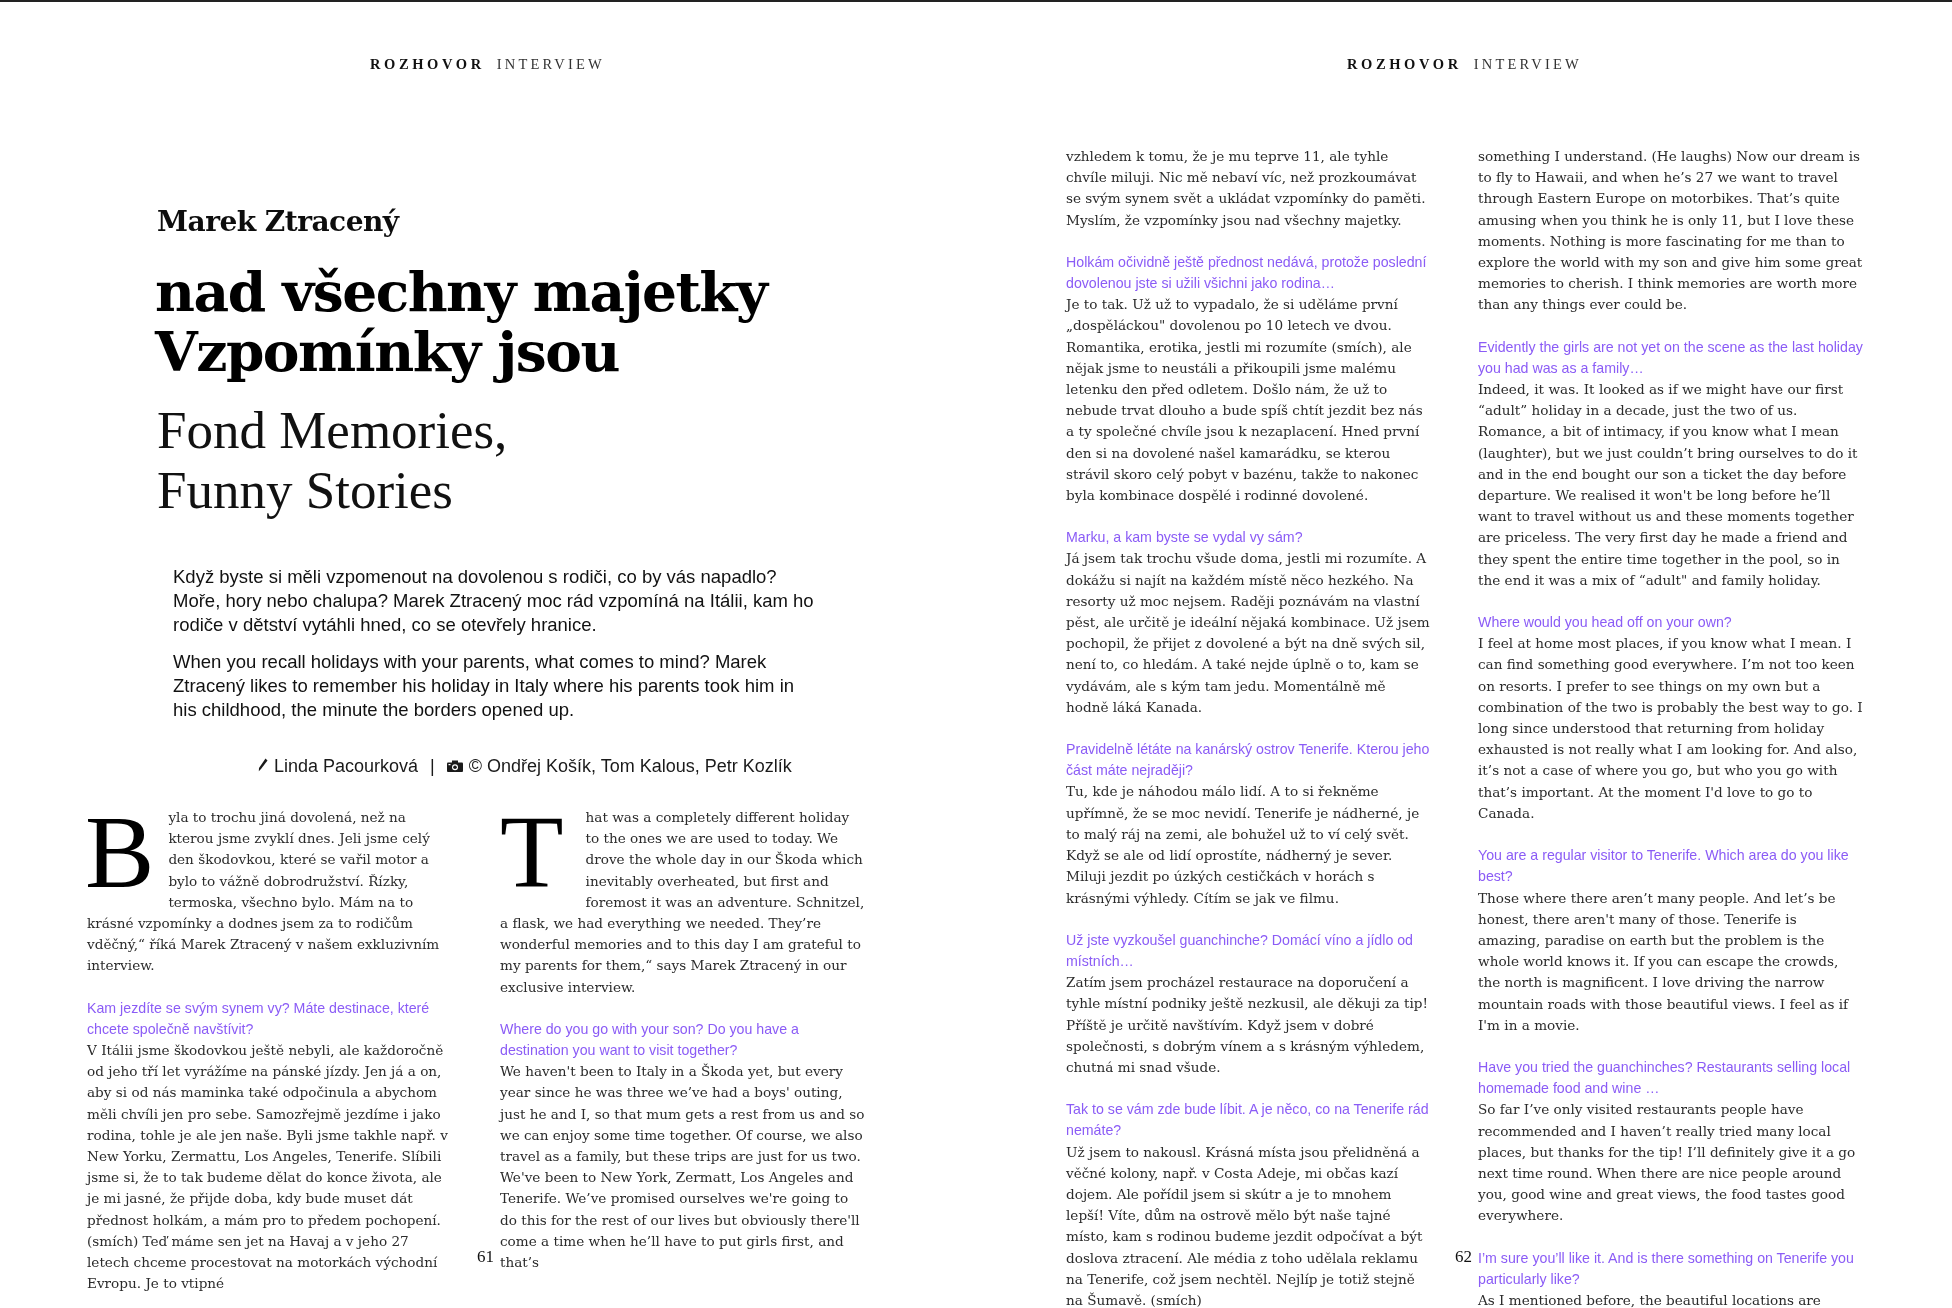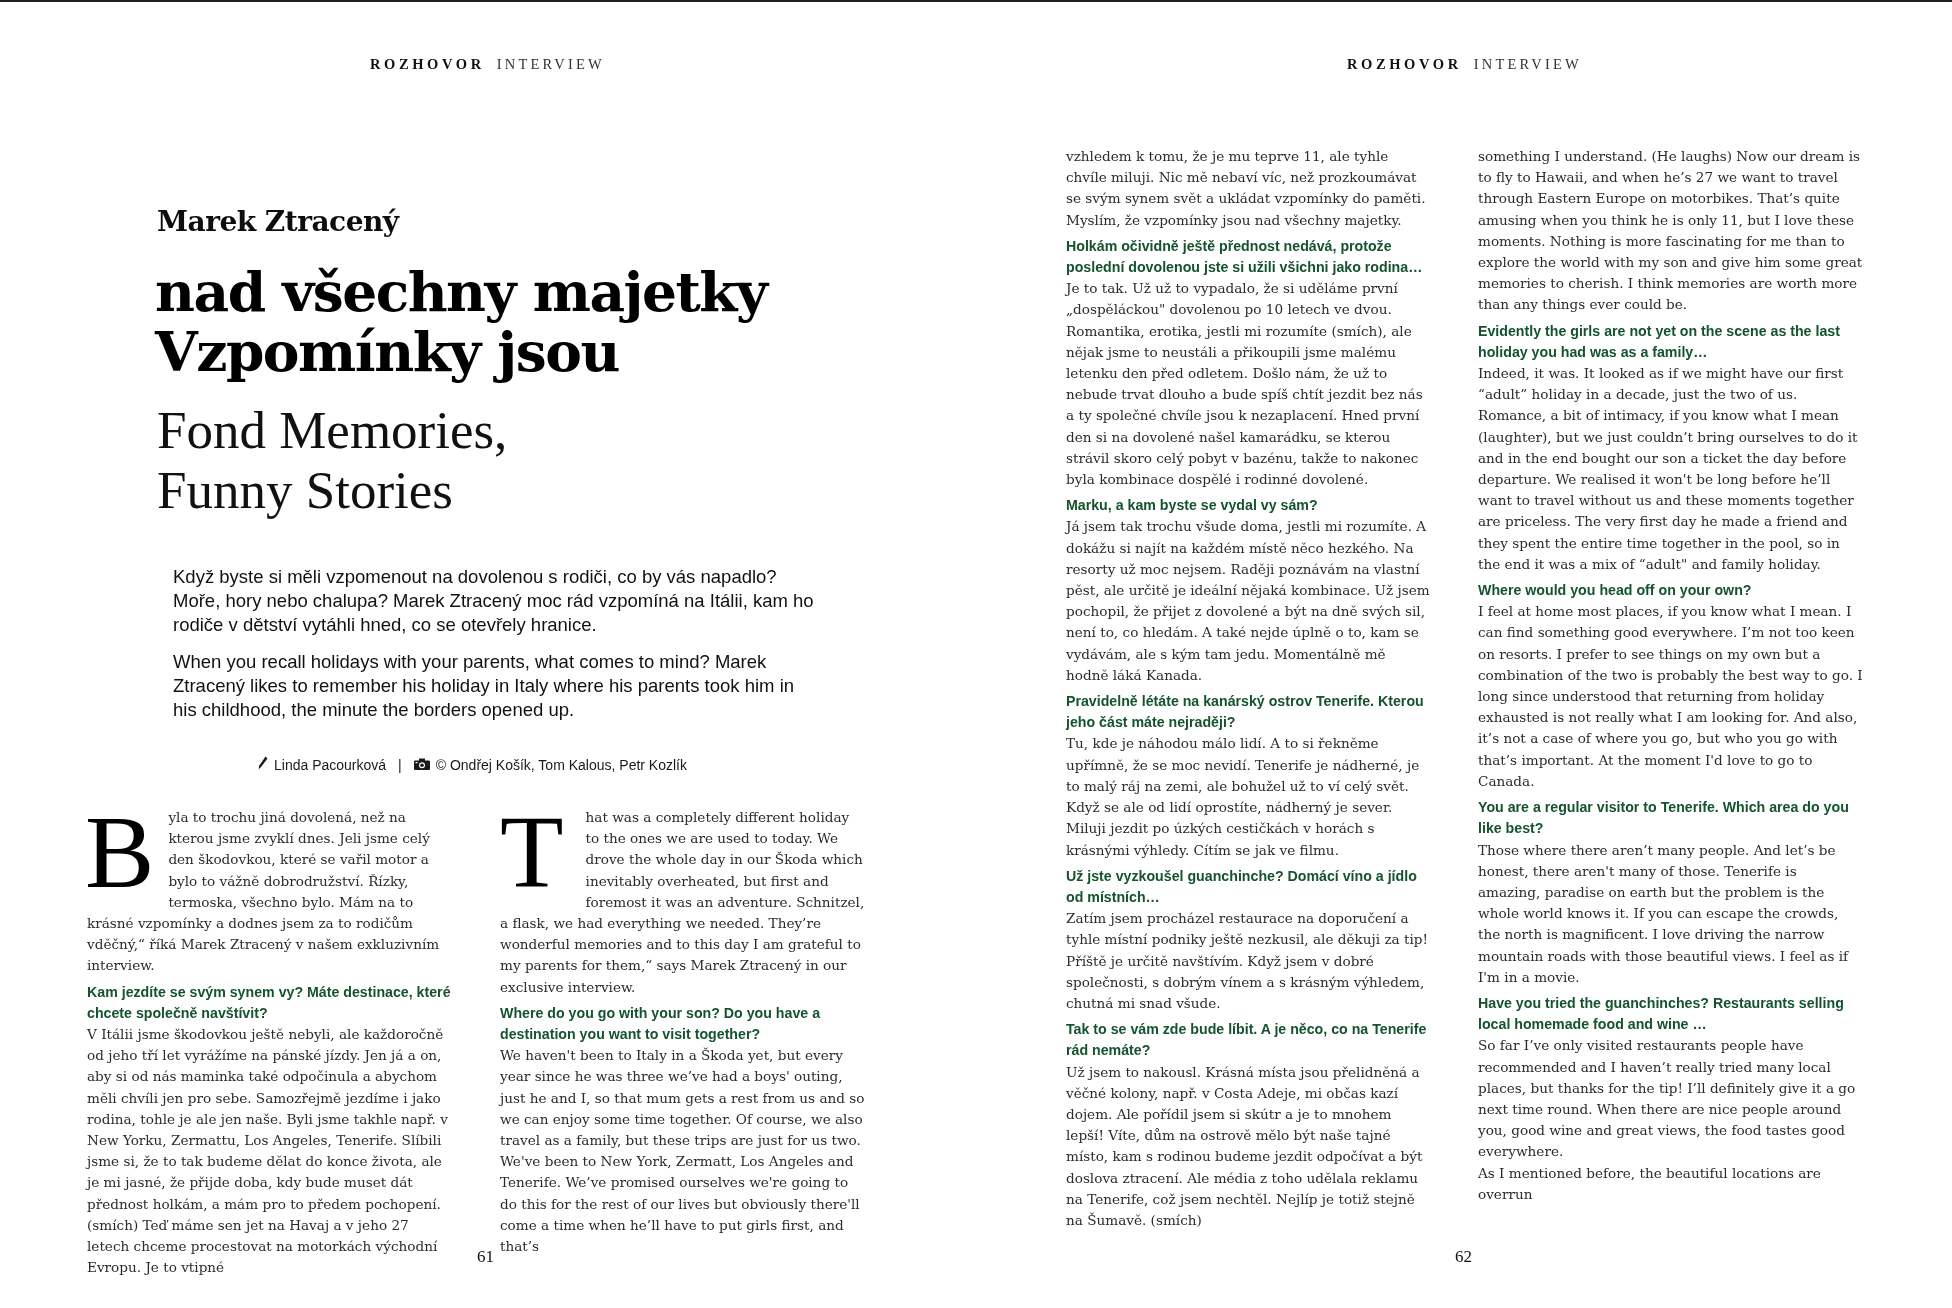--- a/index.html
+++ b/index.html
@@ -43,40 +43,40 @@
     .sub-title span { display: block; }
 
     .intro {
       position: absolute; left: 157px; width: 645px; font-size: 18.5px; line-height: 24px;
       font-family: "Liberation Sans", "DejaVu Sans", sans-serif; color: #111; margin: 16px;
     }
     #intro-cz { top: 549px; }
     #intro-en { top: 634px; }
 
     .credits {
-      position: absolute; left: 258px; top: 756px; font-size: 14px;
+      position: absolute; left: 258px; top: 756px; font-size: 18px;
       font-family: "Liberation Sans", "DejaVu Sans", sans-serif; color: #1a1a1a; white-space: nowrap;
       display: flex; align-items: center; gap: 6px;
     }
     .credits .sep { margin: 0 6px; }
     .icon-pencil, .icon-camera { display: inline-block; vertical-align: middle; }
 
     .column {
       position: absolute; width: 365px; font-size: 13.6px; line-height: 21.2px;
       font-family: "DejaVu Serif", "Liberation Serif", serif; color: #2b2b2b;
     }
     #col-1 { left: 87px; top: 807px; }
     #col-2 { left: 500px; top: 807px; }
     #col-3 { left: 1066px; top: 146px; }
     #col-4 { left: 1478px; top: 146px; width: 385px; }
 
     .column p { margin: 0; }
     .column .q {
-      font-family: "Liberation Sans", "DejaVu Sans", sans-serif; font-weight: bold;
-      font-size: 14.2px; color: #14532d; margin-top: 5px; line-height: 21.2px;
+      font-family: "Liberation Sans", "DejaVu Sans", sans-serif; font-weight: normal;
+      font-size: 14.2px; color: #8b5cf6; margin-top: 21px; line-height: 21.2px;
     }
     .dropcap {
       float: left; font-family: "Liberation Serif", "DejaVu Serif", serif;
       font-size: 104px; line-height: 78px; height: 84px; margin: 4px 14px 0 -2px; padding-top: 2px; color: #000;
     }
     .dropcap.t { margin-right: 22px; margin-left: 0; }
   </style>
 </head>
 <body>
 
@@ -154,17 +154,18 @@
 <div class="column" id="col-4">
   <p>something I understand. (He laughs) Now our dream is to fly to Hawaii, and when he’s 27 we want to travel through Eastern Europe on motorbikes. That’s quite amusing when you think he is only 11, but I love these moments. Nothing is more fascinating for me than to explore the world with my son and give him some great memories to cherish. I think memories are worth more than any things ever could be.</p>
   <p class="q">Evidently the girls are not yet on the scene as the last holiday you had was as a family…</p>
   <p>Indeed, it was. It looked as if we might have our first “adult” holiday in a decade, just the two of us. Romance, a bit of intimacy, if you know what I mean (laughter), but we just couldn’t bring ourselves to do it and in the end bought our son a ticket the day before departure. We realised it won't be long  before he’ll want to travel without us and these moments together are priceless.  The very first day he made a friend and they spent the entire time together in the pool, so in the end it was a mix of  “adult" and family holiday.</p>
   <p class="q">Where would you head off on your own?</p>
   <p>I feel at home most places, if you know what I mean. I can find something good everywhere. I’m not too keen on resorts. I prefer to see things on my own but a combination of the two is probably the best way to go. I long since understood that returning from holiday exhausted is not really what I am looking for. And also, it’s not a case of where you go, but who you go with that’s important. At the moment I'd love to go to Canada.</p>
   <p class="q">You are a regular visitor to Tenerife. Which area do you like best?</p>
   <p>Those where there aren’t many people. And let’s be honest, there aren't many of those. Tenerife is amazing, paradise on earth but the problem is the whole world knows it. If you can escape the crowds, the north is magnificent. I love driving the narrow mountain roads with those beautiful views. I feel as if I'm in a movie.</p>
   <p class="q">Have you tried the guanchinches? Restaurants selling local homemade food and wine …</p>
   <p>So far I’ve only visited restaurants people have recommended and I haven’t really tried many local places, but thanks for the tip! I’ll definitely give it a go next time round. When there are nice people around you, good wine and great views, the food tastes good everywhere.</p>
+  <p class="q">I’m sure you’ll like it. And is there something on Tenerife you particularly like?</p>
   <p>As I mentioned before, the beautiful locations are overrun</p>
 </div>
 
 <div class="page-number" id="pn-left">61</div>
 <div class="page-number" id="pn-right">62</div>
 
 </body></html>

